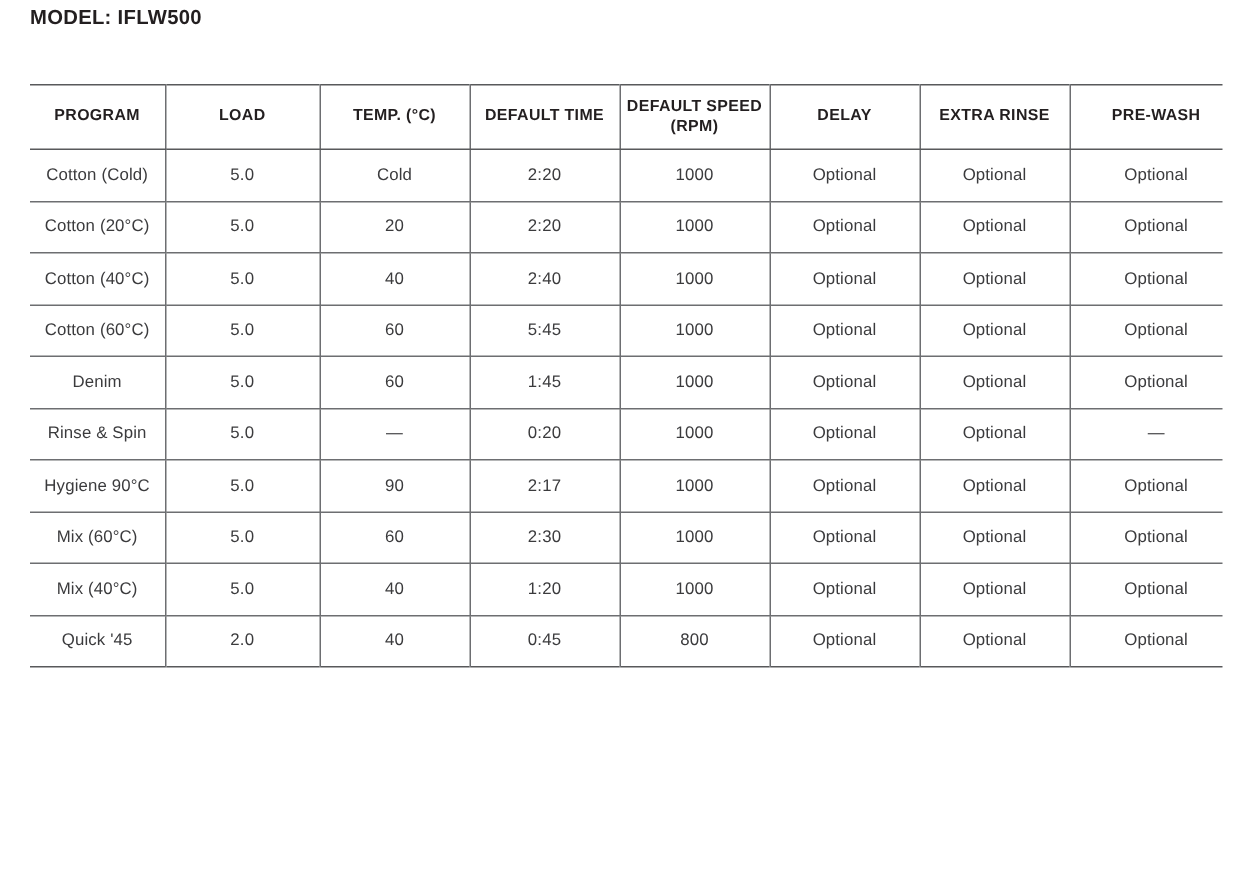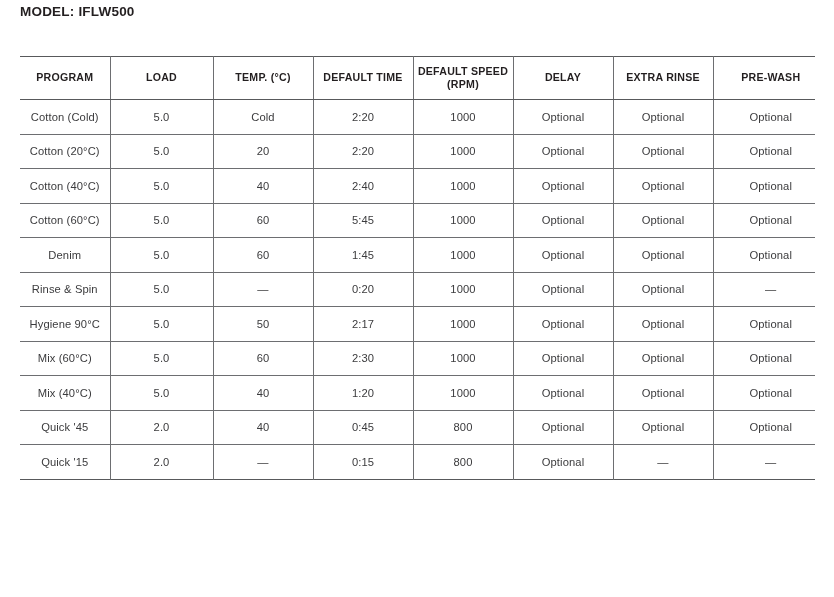--- a/index.html
+++ b/index.html
@@ -190,21 +190,21 @@
             <td class="dash">—</td>
             <td>0:20</td>
             <td>1000</td>
             <td>Optional</td>
             <td>Optional</td>
             <td class="dash">—</td>
           </tr>
           <tr>
             <td>Hygiene 90°C</td>
             <td>5.0</td>
-            <td>50</td>
+            <td>90</td>
             <td>2:17</td>
             <td>1000</td>
             <td>Optional</td>
             <td>Optional</td>
             <td>Optional</td>
           </tr>
           <tr>
             <td>Mix (60°C)</td>
             <td>5.0</td>
             <td>60</td>
@@ -227,27 +227,17 @@
           <tr>
             <td>Quick '45</td>
             <td>2.0</td>
             <td>40</td>
             <td>0:45</td>
             <td>800</td>
             <td>Optional</td>
             <td>Optional</td>
             <td>Optional</td>
           </tr>
-          <tr>
-            <td>Quick '15</td>
-            <td>2.0</td>
-            <td class="dash">—</td>
-            <td>0:15</td>
-            <td>800</td>
-            <td>Optional</td>
-            <td class="dash">—</td>
-            <td class="dash">—</td>
-          </tr>
         </tbody>
     </table>
   </div>
 
 </div>
 
 </body></html>

